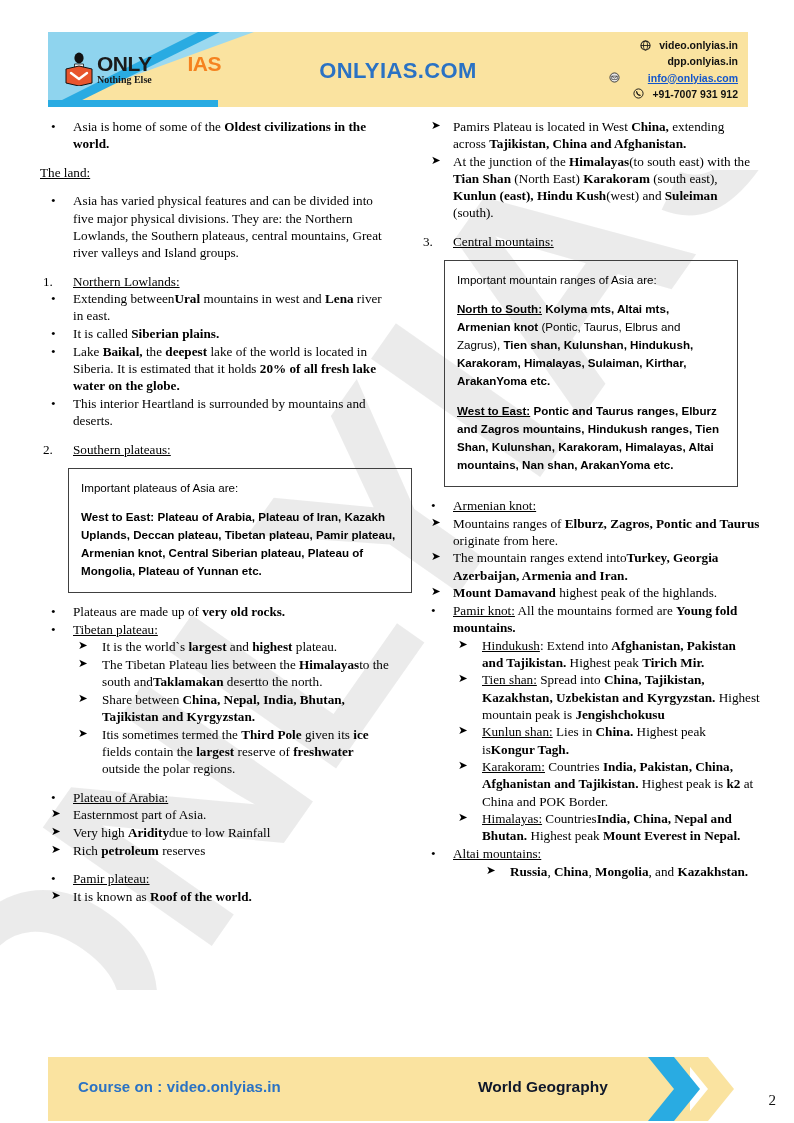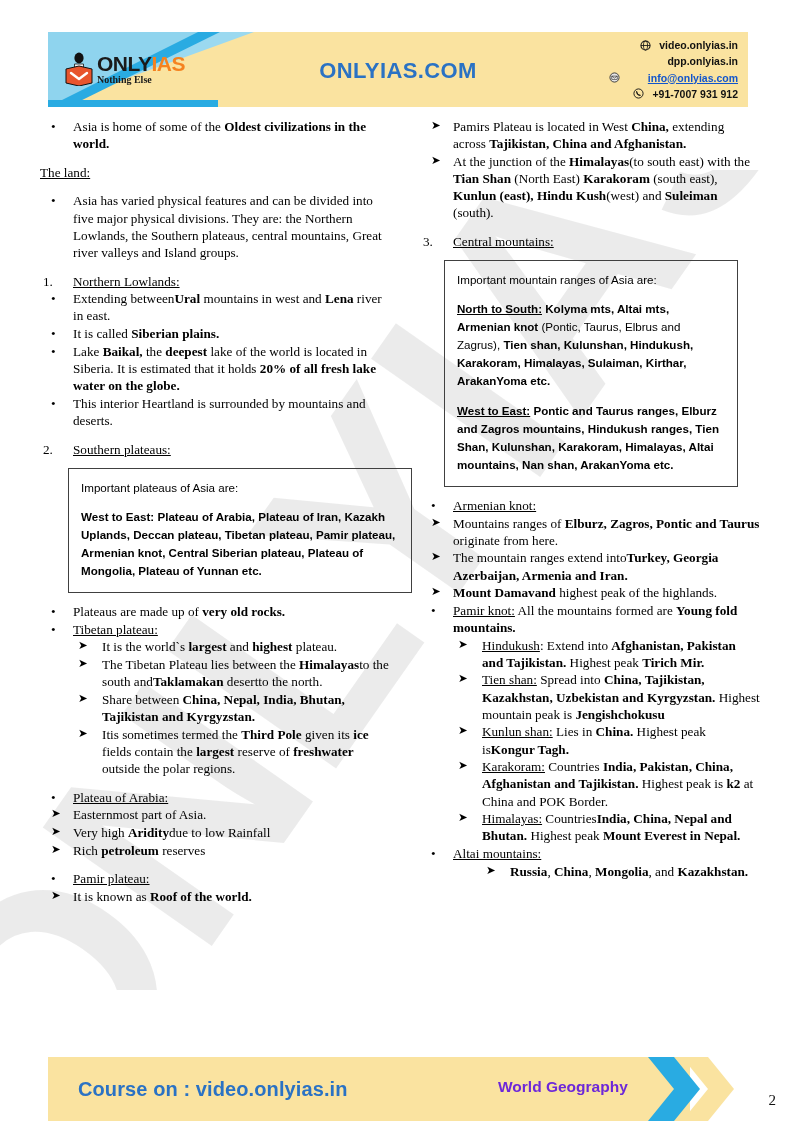--- a/index.html
+++ b/index.html
@@ -61,21 +61,21 @@
   }
   .logo-mark { width: 30px; height: 34px; margin-right: 3px; }
   .logo-text {
     display: flex; flex-direction: column; line-height: 1;
   }
   .logo-main {
     font-family: "Liberation Sans", sans-serif;
     font-weight: 800; font-size: 21px; letter-spacing: -0.5px;
     color: #1a1a1a;
   }
-  .logo-main .ias { color: #f5821f; }
+  .logo-main .ias { color: #f5821f; margin-left: 36px; }
   .logo-sub {
     font-family: "Liberation Serif", serif;
     font-weight: 800; font-size: 10px; color: #1a1a1a;
     margin-top: 1px;
   }
   .hdr-center {
     position: absolute; left: 0; right: 0; top: 26px;
     text-align: center;
     font-family: "Liberation Sans", sans-serif;
     font-weight: 800; font-size: 22px; color: #2a72c4;
@@ -162,27 +162,27 @@
   .footer-bg {
     position: absolute; left:0; top:0; width: 642px; height: 64px;
     background: #fae3a0;
   }
   .chev {
     position: absolute; top: 0; height: 64px;
   }
   .f-left {
     position: absolute; left: 30px; top: 21px;
     font-family: "Liberation Sans", sans-serif;
-    font-weight: 800; font-size: 20px; color: #2a72c4;
+    font-weight: 800; font-size: 15px; color: #2a72c4;
     letter-spacing: 0.1px;
   }
   .f-right {
-    position: absolute; left: 450px; top: 21px;
-    font-family: "Liberation Sans", sans-serif;
-    font-weight: 800; font-size: 15.5px; color: #6d28d9;
+    position: absolute; left: 430px; top: 21px;
+    font-family: "Liberation Sans", sans-serif;
+    font-weight: 800; font-size: 15.5px; color: #0f172a;
   }
   .pageno {
     position: absolute; right: 18px; top: 1092px;
     font-family: "Liberation Serif", serif;
     font-size: 15px; color: #111;
     z-index: 4;
   }
 </style>
 </head>
 <body>

